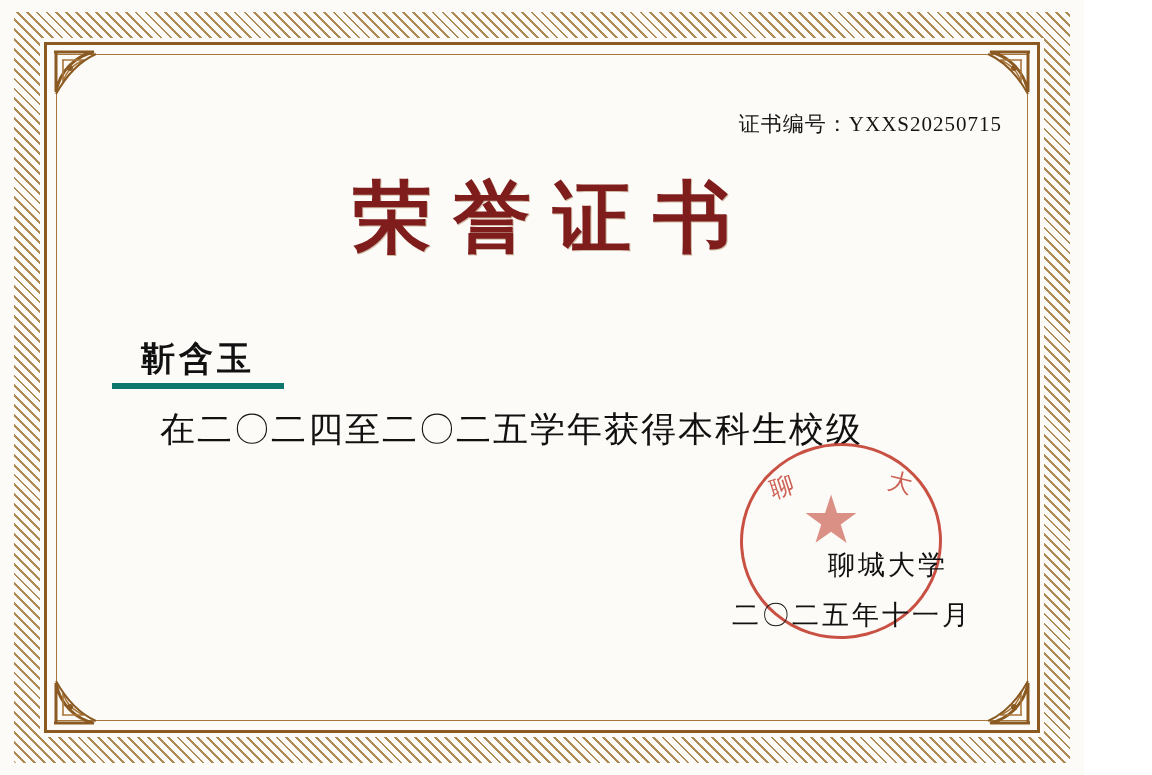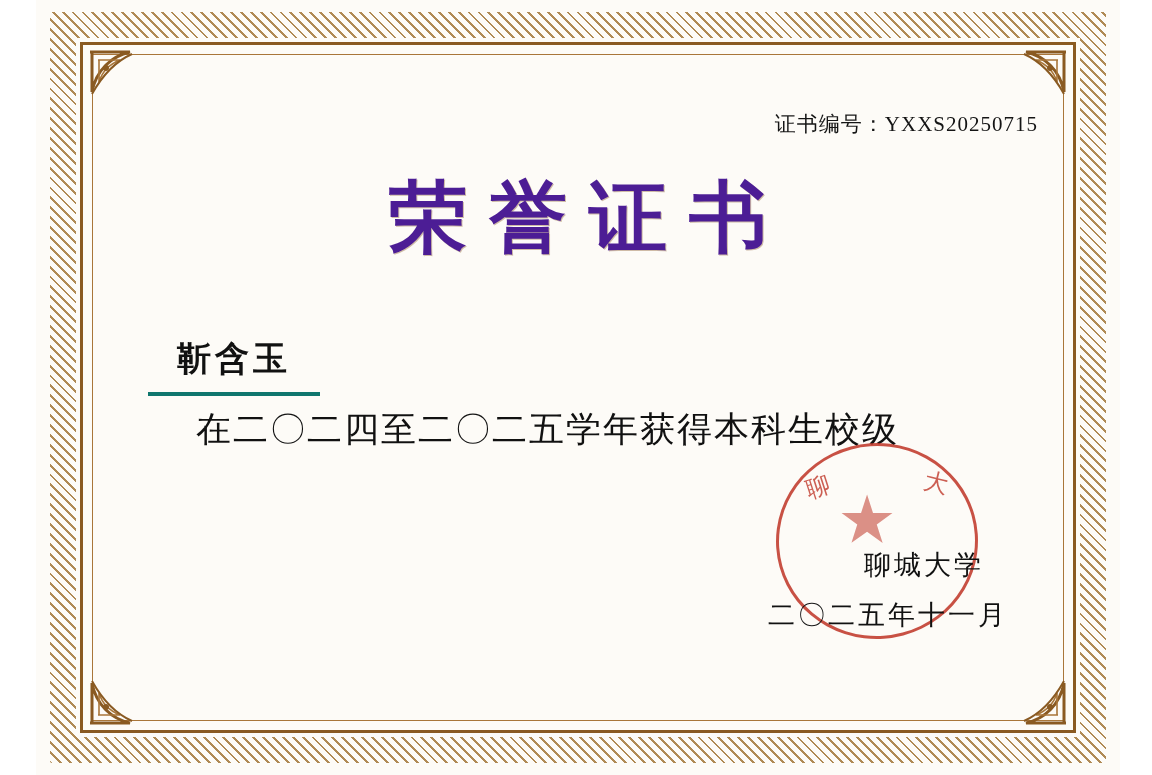--- a/index.html
+++ b/index.html
@@ -14,21 +14,20 @@
     font-family: "Liberation Serif", "DejaVu Serif", serif;
   }
 
   
   .certificate {
     position: relative;
     width: 1084px;
     height: 775px;
     background: #fdfbf7;
     box-sizing: border-box;
-    margin-left: 36px;
   }
 
   
   .ornament-band {
     position: absolute;
     left: 14px;
     top: 12px;
     right: 14px;
     bottom: 12px;
     box-sizing: border-box;
@@ -106,40 +105,40 @@
   .title {
     position: absolute;
     left: 0;
     right: 0;
     top: 92px;
     text-align: center;
     font-size: 78px;
     font-weight: bold;
     letter-spacing: 22px;
     text-indent: 22px;
-    color: #4c1d95;
+    color: #7f1d1d;
     font-family: "DejaVu Serif", "Liberation Serif", serif;
     text-shadow: 1px 1px 0 rgba(120,70,15,0.35);
   }
 
   .salutation {
     position: absolute;
     left: 34px;
     top: 262px;
     display: flex;
     align-items: baseline;
     font-size: 34px;
     color: #111;
   }
   .recipient {
     display: inline-block;
     min-width: 156px;
     text-align: center;
-    border-bottom: 4px solid #0f766e;
-    padding: 0 8px 10px 8px;
+    border-bottom: 6px solid #0f766e;
+    padding: 0 8px 1px 8px;
     font-size: 34px;
     font-weight: bold;
     letter-spacing: 4px;
     font-family: "DejaVu Serif", "Liberation Serif", serif;
   }
   .salutation-suffix {
     margin-left: 8px;
     font-size: 34px;
     letter-spacing: 2px;
   }

